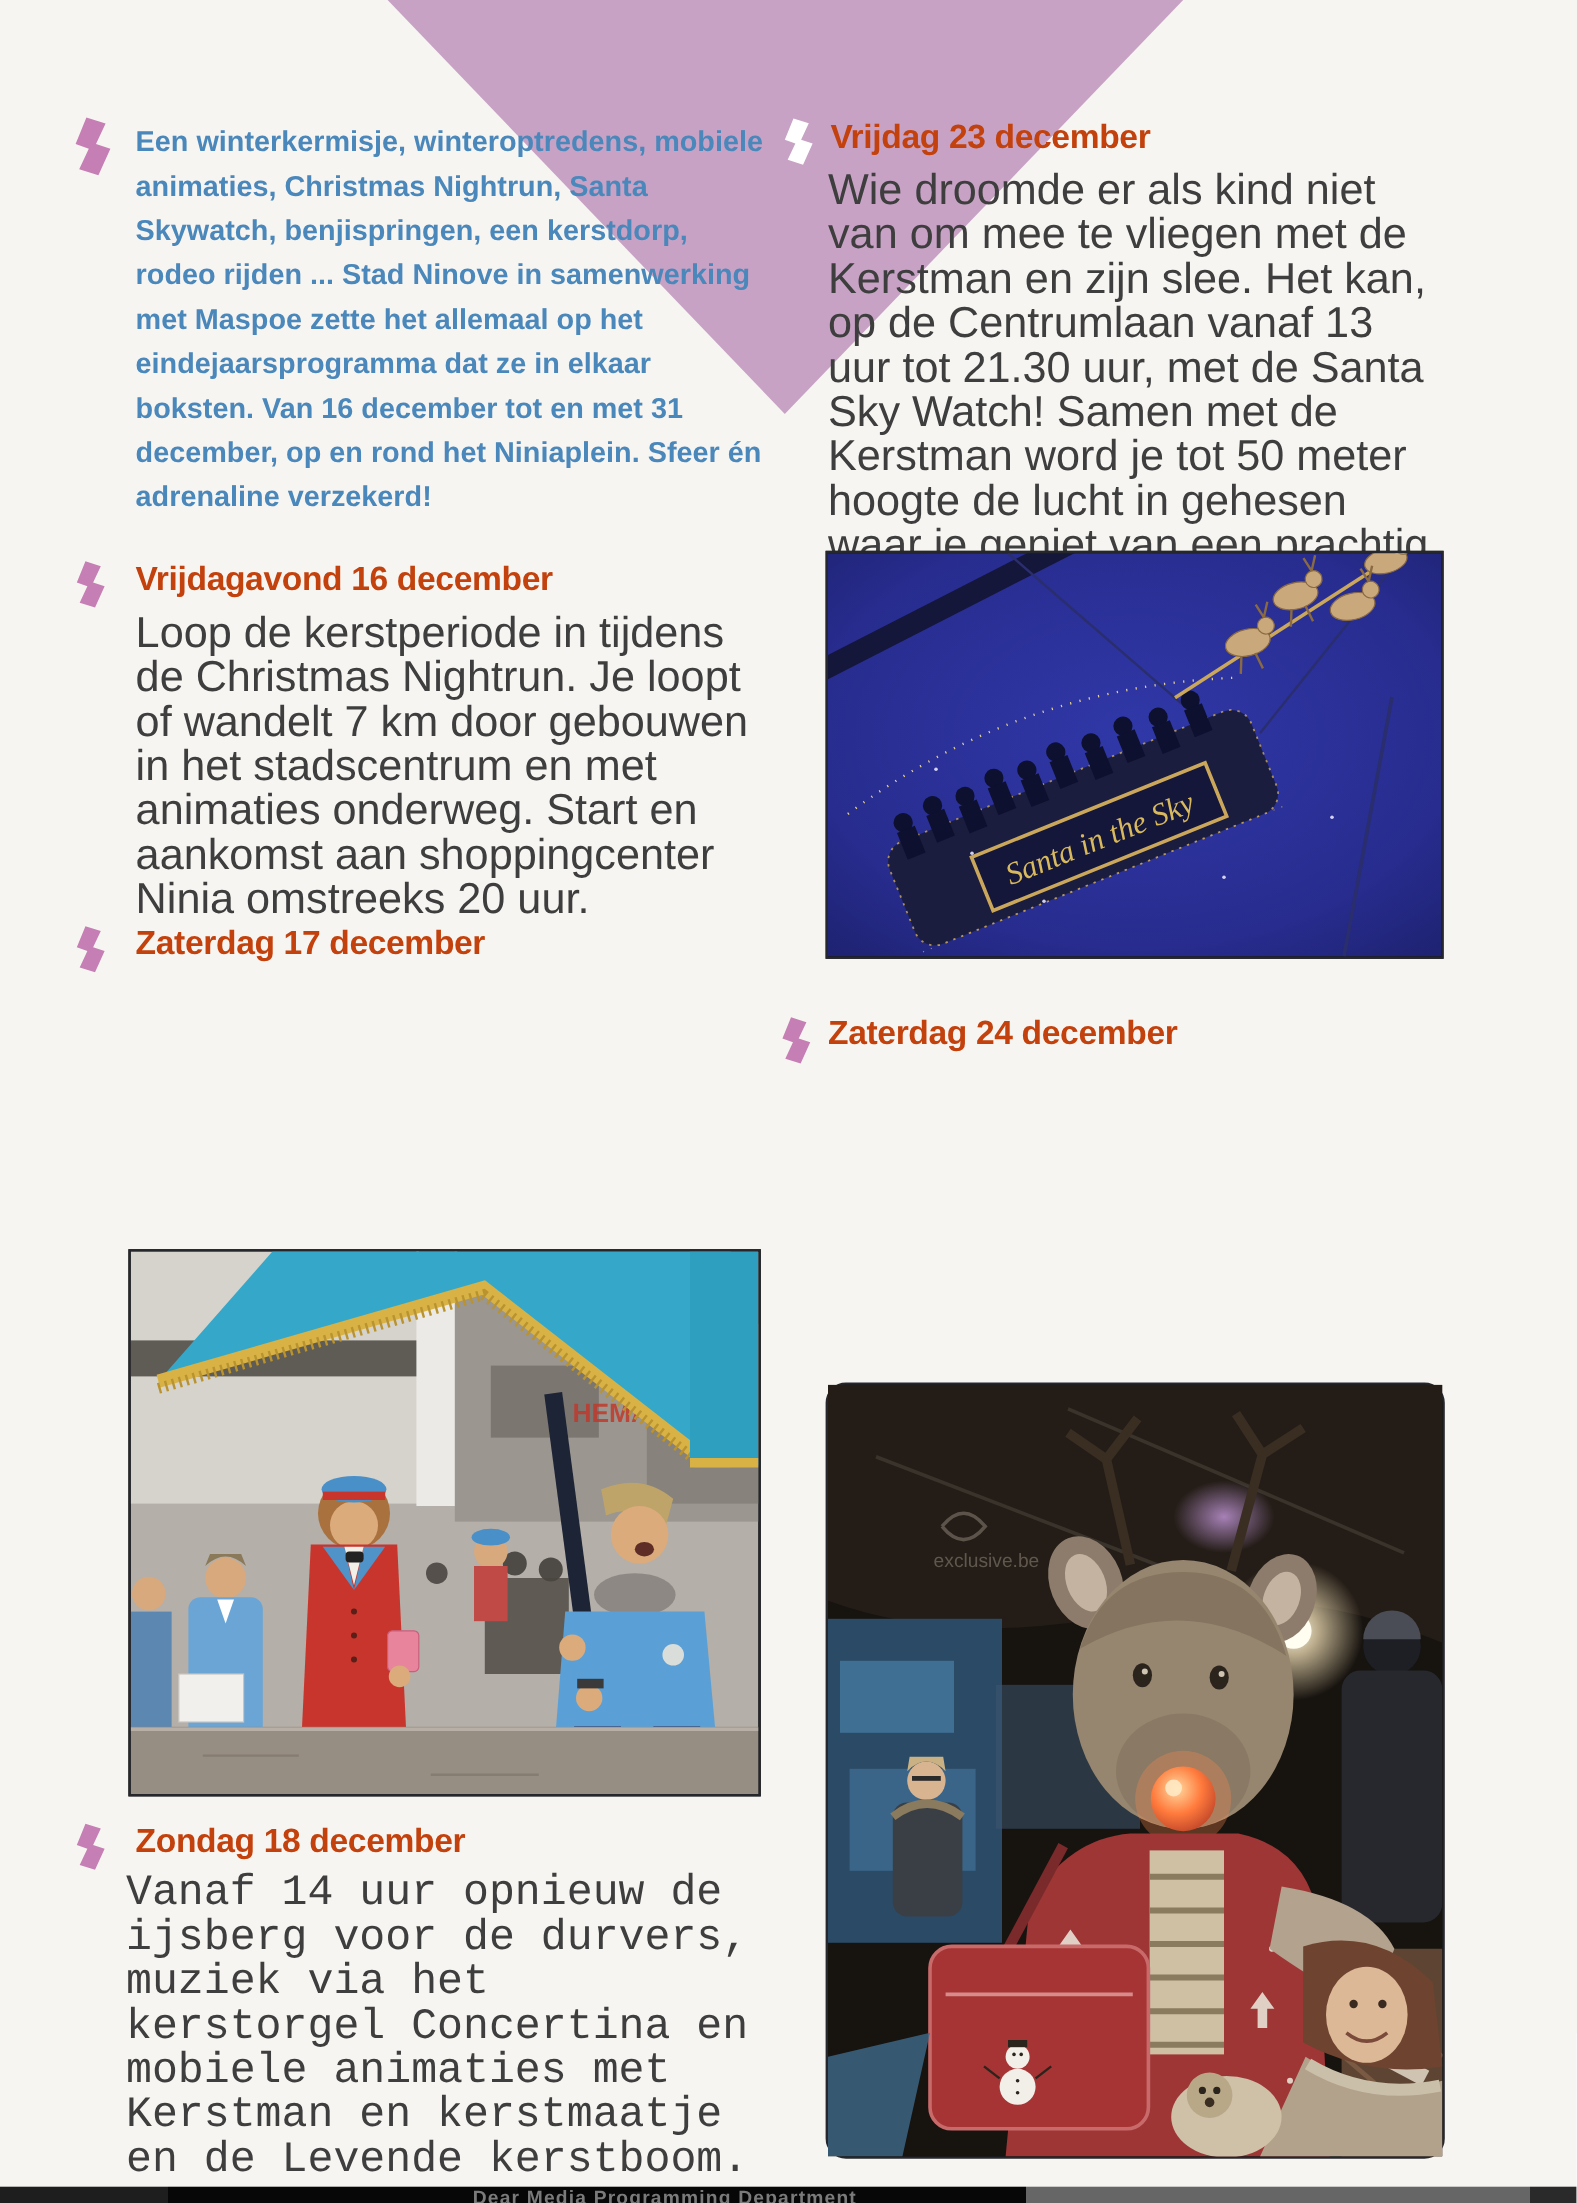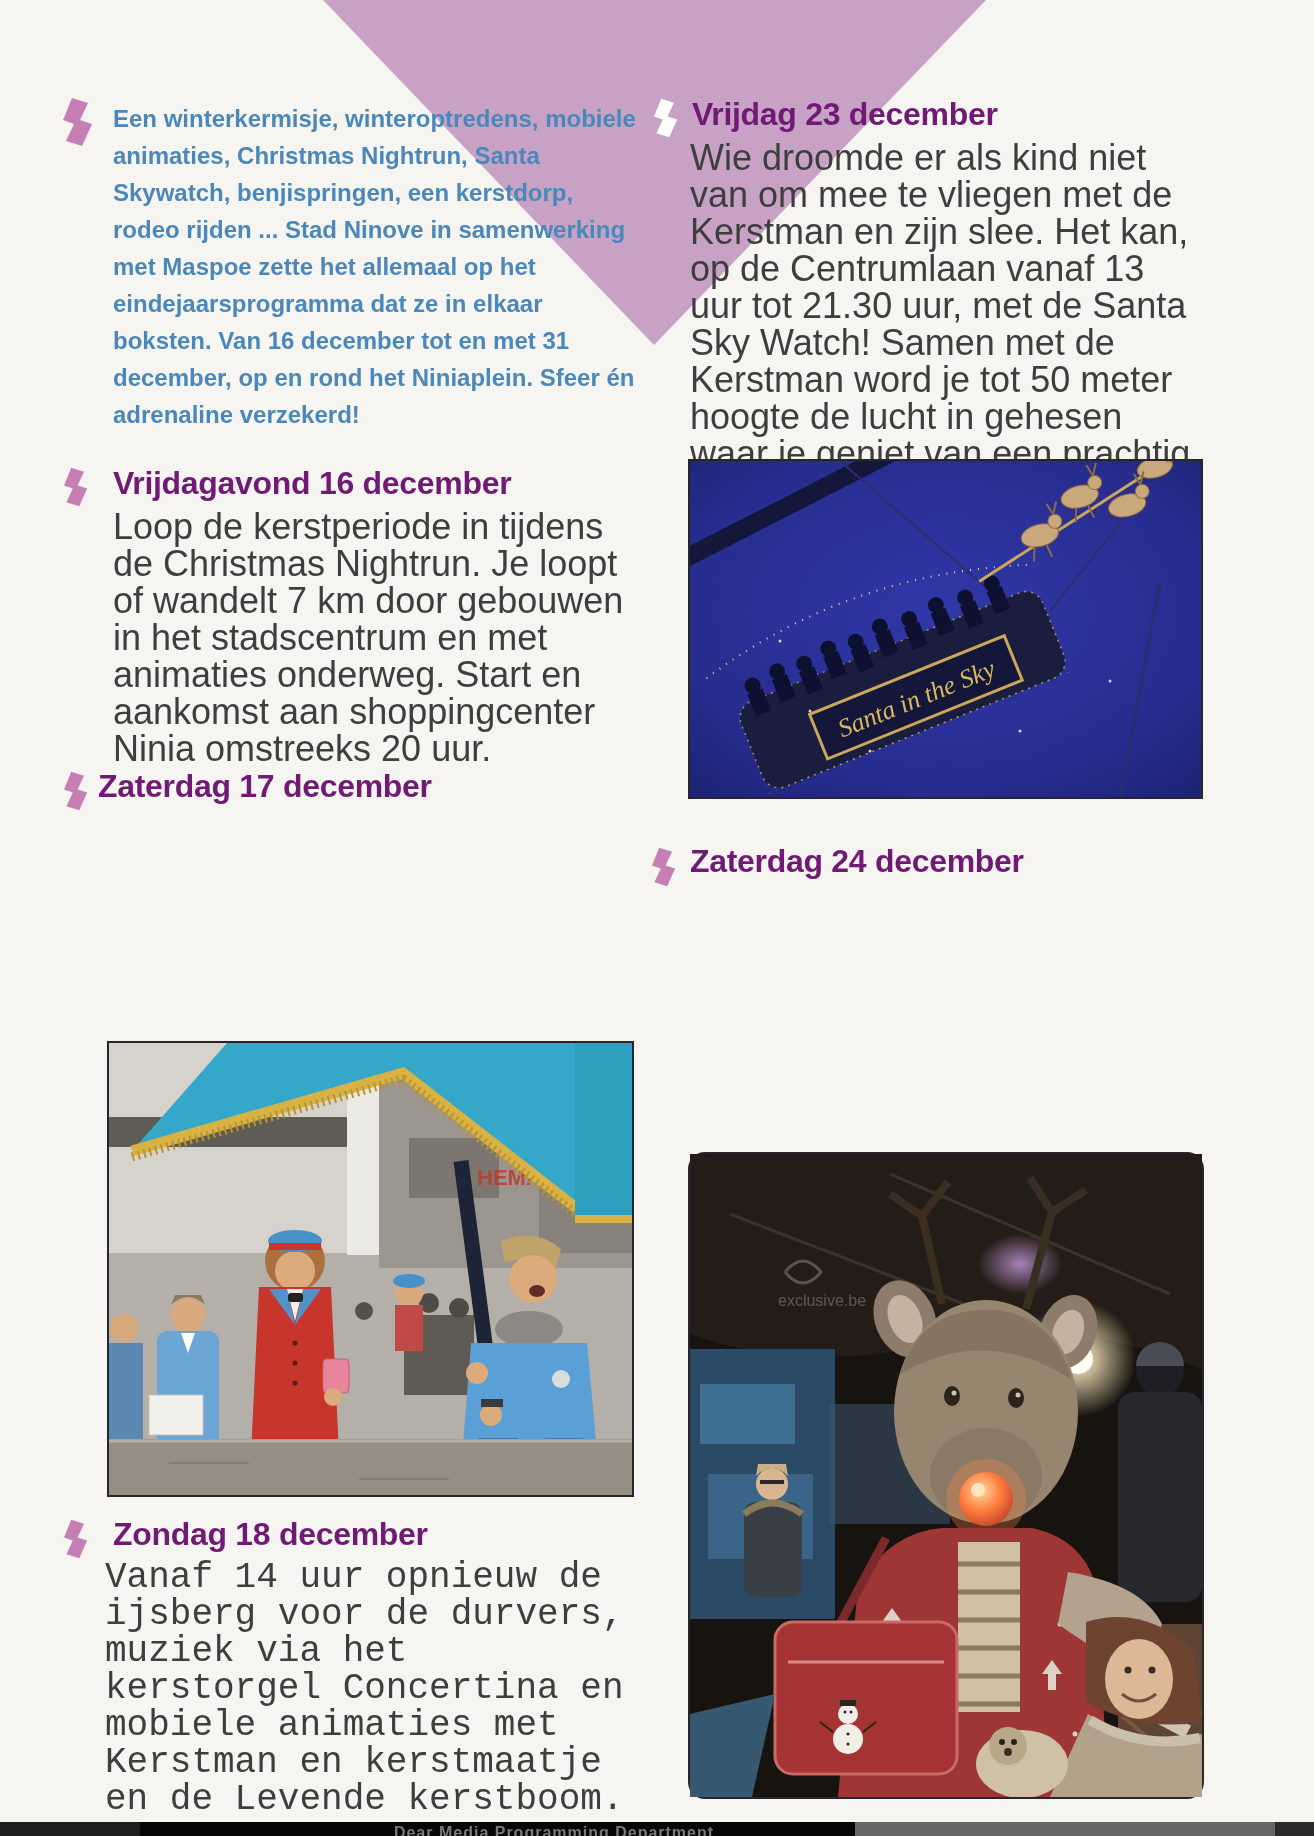--- a/index.html
+++ b/index.html
@@ -1,21 +1,21 @@
 <!DOCTYPE html>
 <html><head>
 <meta charset="utf-8">
 <style>
   html,body{margin:0;padding:0;}
   body{width:1314px;height:1836px;font-family:"Liberation Sans","DejaVu Sans",sans-serif;}
   .page{position:relative;width:1314px;height:1836px;background:#f7f5f2;overflow:hidden;}
   .triangle-layer{position:absolute;left:0;top:0;z-index:0;}
   .col-item{position:absolute;z-index:2;}
   .intro-text{font-size:24px;line-height:37px;font-weight:bold;color:#4a87ba;}
-  .sec-title{font-size:32px;line-height:36px;font-weight:800;color:#701a75;letter-spacing:-0.3px;}
+  .sec-title{font-size:28px;line-height:36px;font-weight:800;color:#c2410c;letter-spacing:-0.3px;}
   .sec-body{font-size:36px;line-height:37px;color:#3e3e3e;}
   .bullet{position:absolute;z-index:2;}
   .bullet svg{display:block;}
   .bullet.pink path{fill:#c57fb4;}
   .bullet.white path{fill:#ffffff;}
   .photo{position:absolute;z-index:2;border:2px solid #26272c;background:#111;}
   .photo svg{display:block;}
   .footer-strip{position:absolute;left:0;bottom:0;width:1314px;height:14px;z-index:3;overflow:hidden;}
   .footer-seg{position:absolute;top:0;height:14px;}
   .footer-text{position:absolute;left:253px;top:2px;width:602px;height:20px;overflow:hidden;
@@ -43,21 +43,21 @@
       </svg>
   </div>
   <div class="col-item sec-title" style="left:113px;top:465px;width:528px;">Vrijdagavond 16 december</div>
   <div class="col-item sec-body" style="left:113px;top:508px;width:528px;">Loop de kerstperiode in tijdens de Christmas Nightrun. Je loopt of wandelt 7 km door gebouwen in het stadscentrum en met animaties onderweg. Start en aankomst aan shoppingcenter Ninia omstreeks 20 uur.</div>
 
   <div class="bullet pink" style="left:60px;top:770px;">
     <svg width="32" height="42" viewBox="0 0 40 52">
         <path d="M14,2 L30,7 L22,24 L34,28 L24,50 L8,45 L16,28 L5,24 Z"></path>
       </svg>
   </div>
-  <div class="col-item sec-title" style="left:98px;top:768px;width:528px;">Zaterdag 17 december</div>
+  <div class="col-item sec-title" style="left:113px;top:768px;width:528px;">Zaterdag 17 december</div>
 
   <div class="photo" style="left:107px;top:1041px;width:523px;height:452px;">
     <svg width="523" height="452" viewBox="0 0 523 452">
       <rect width="523" height="452" fill="#b4afa9"></rect>
       <rect x="0" y="0" width="240" height="210" fill="#d6d2cc"></rect>
       <rect x="0" y="74" width="252" height="30" fill="#5f5b55"></rect>
       <rect x="238" y="0" width="34" height="212" fill="#eceae6"></rect>
       <rect x="270" y="0" width="253" height="225" fill="#9b968f"></rect>
       <rect x="300" y="95" width="90" height="60" fill="#7b7670"></rect>
       <rect x="430" y="60" width="93" height="150" fill="#87827b"></rect>

